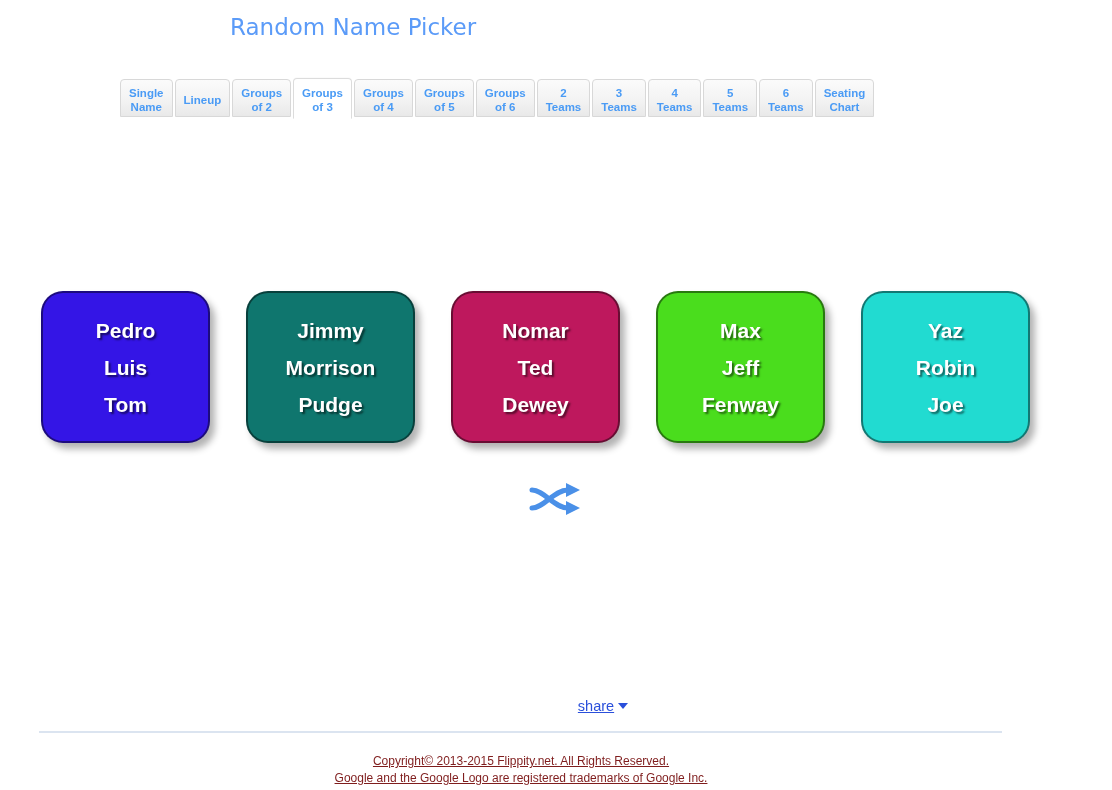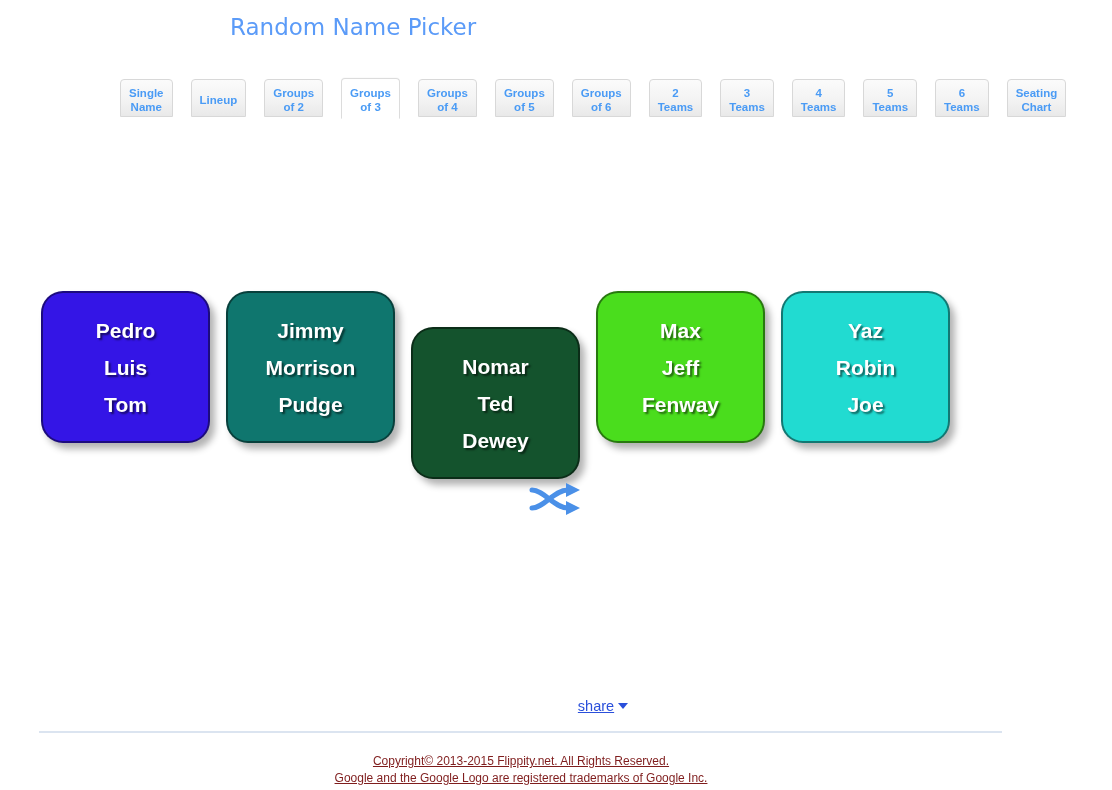--- a/index.html
+++ b/index.html
@@ -50,21 +50,21 @@
     width: 1112px;
     height: 42px;
   }
   #tabstrip {
     position: absolute;
     left: 120px;
     top: 0;
     height: 40px;
     display: flex;
     align-items: flex-start;
-    gap: 18px;
+    gap: 2px;
   }
   .tab {
     box-sizing: border-box;
     min-width: 52px;
     height: 38px;
     padding: 4px 8px 0 8px;
     background: linear-gradient(to bottom, #fbfbfb 0%, #f3f3f3 55%, #e9e9e9 100%);
     border: 1px solid #d8d8d8;
     border-radius: 4px 4px 0 0;
     color: #4a9bf5;
@@ -97,21 +97,21 @@
     left: 0;
     top: 285px;
     width: 1112px;
     height: 170px;
   }
   #card-row {
     position: absolute;
     left: 41px;
     top: 6px;
     display: flex;
-    gap: 16px;
+    gap: 36px;
   }
   .group-card {
     box-sizing: border-box;
     width: 169px;
     height: 152px;
     border-radius: 22px;
     border: 2px solid rgba(0,0,0,0.45);
     box-shadow: 5px 6px 7px rgba(0,0,0,0.30);
     display: flex;
     flex-direction: column;
@@ -232,21 +232,21 @@
       <div class="group-card" style="background: rgb(52, 21, 230);">
         <div class="card-name">Pedro</div>
         <div class="card-name">Luis</div>
         <div class="card-name">Tom</div>
       </div>
       <div class="group-card" style="background: #0f766e;">
         <div class="card-name">Jimmy</div>
         <div class="card-name">Morrison</div>
         <div class="card-name">Pudge</div>
       </div>
-      <div class="group-card" style="background: #14532d; margin-top: 36px;">
+      <div class="group-card" style="background: #be185d;">
         <div class="card-name">Nomar</div>
         <div class="card-name">Ted</div>
         <div class="card-name">Dewey</div>
       </div>
       <div class="group-card" style="background: rgb(74, 221, 29);">
         <div class="card-name">Max</div>
         <div class="card-name">Jeff</div>
         <div class="card-name">Fenway</div>
       </div>
       <div class="group-card" style="background: rgb(33, 219, 209); align-items: center;">

